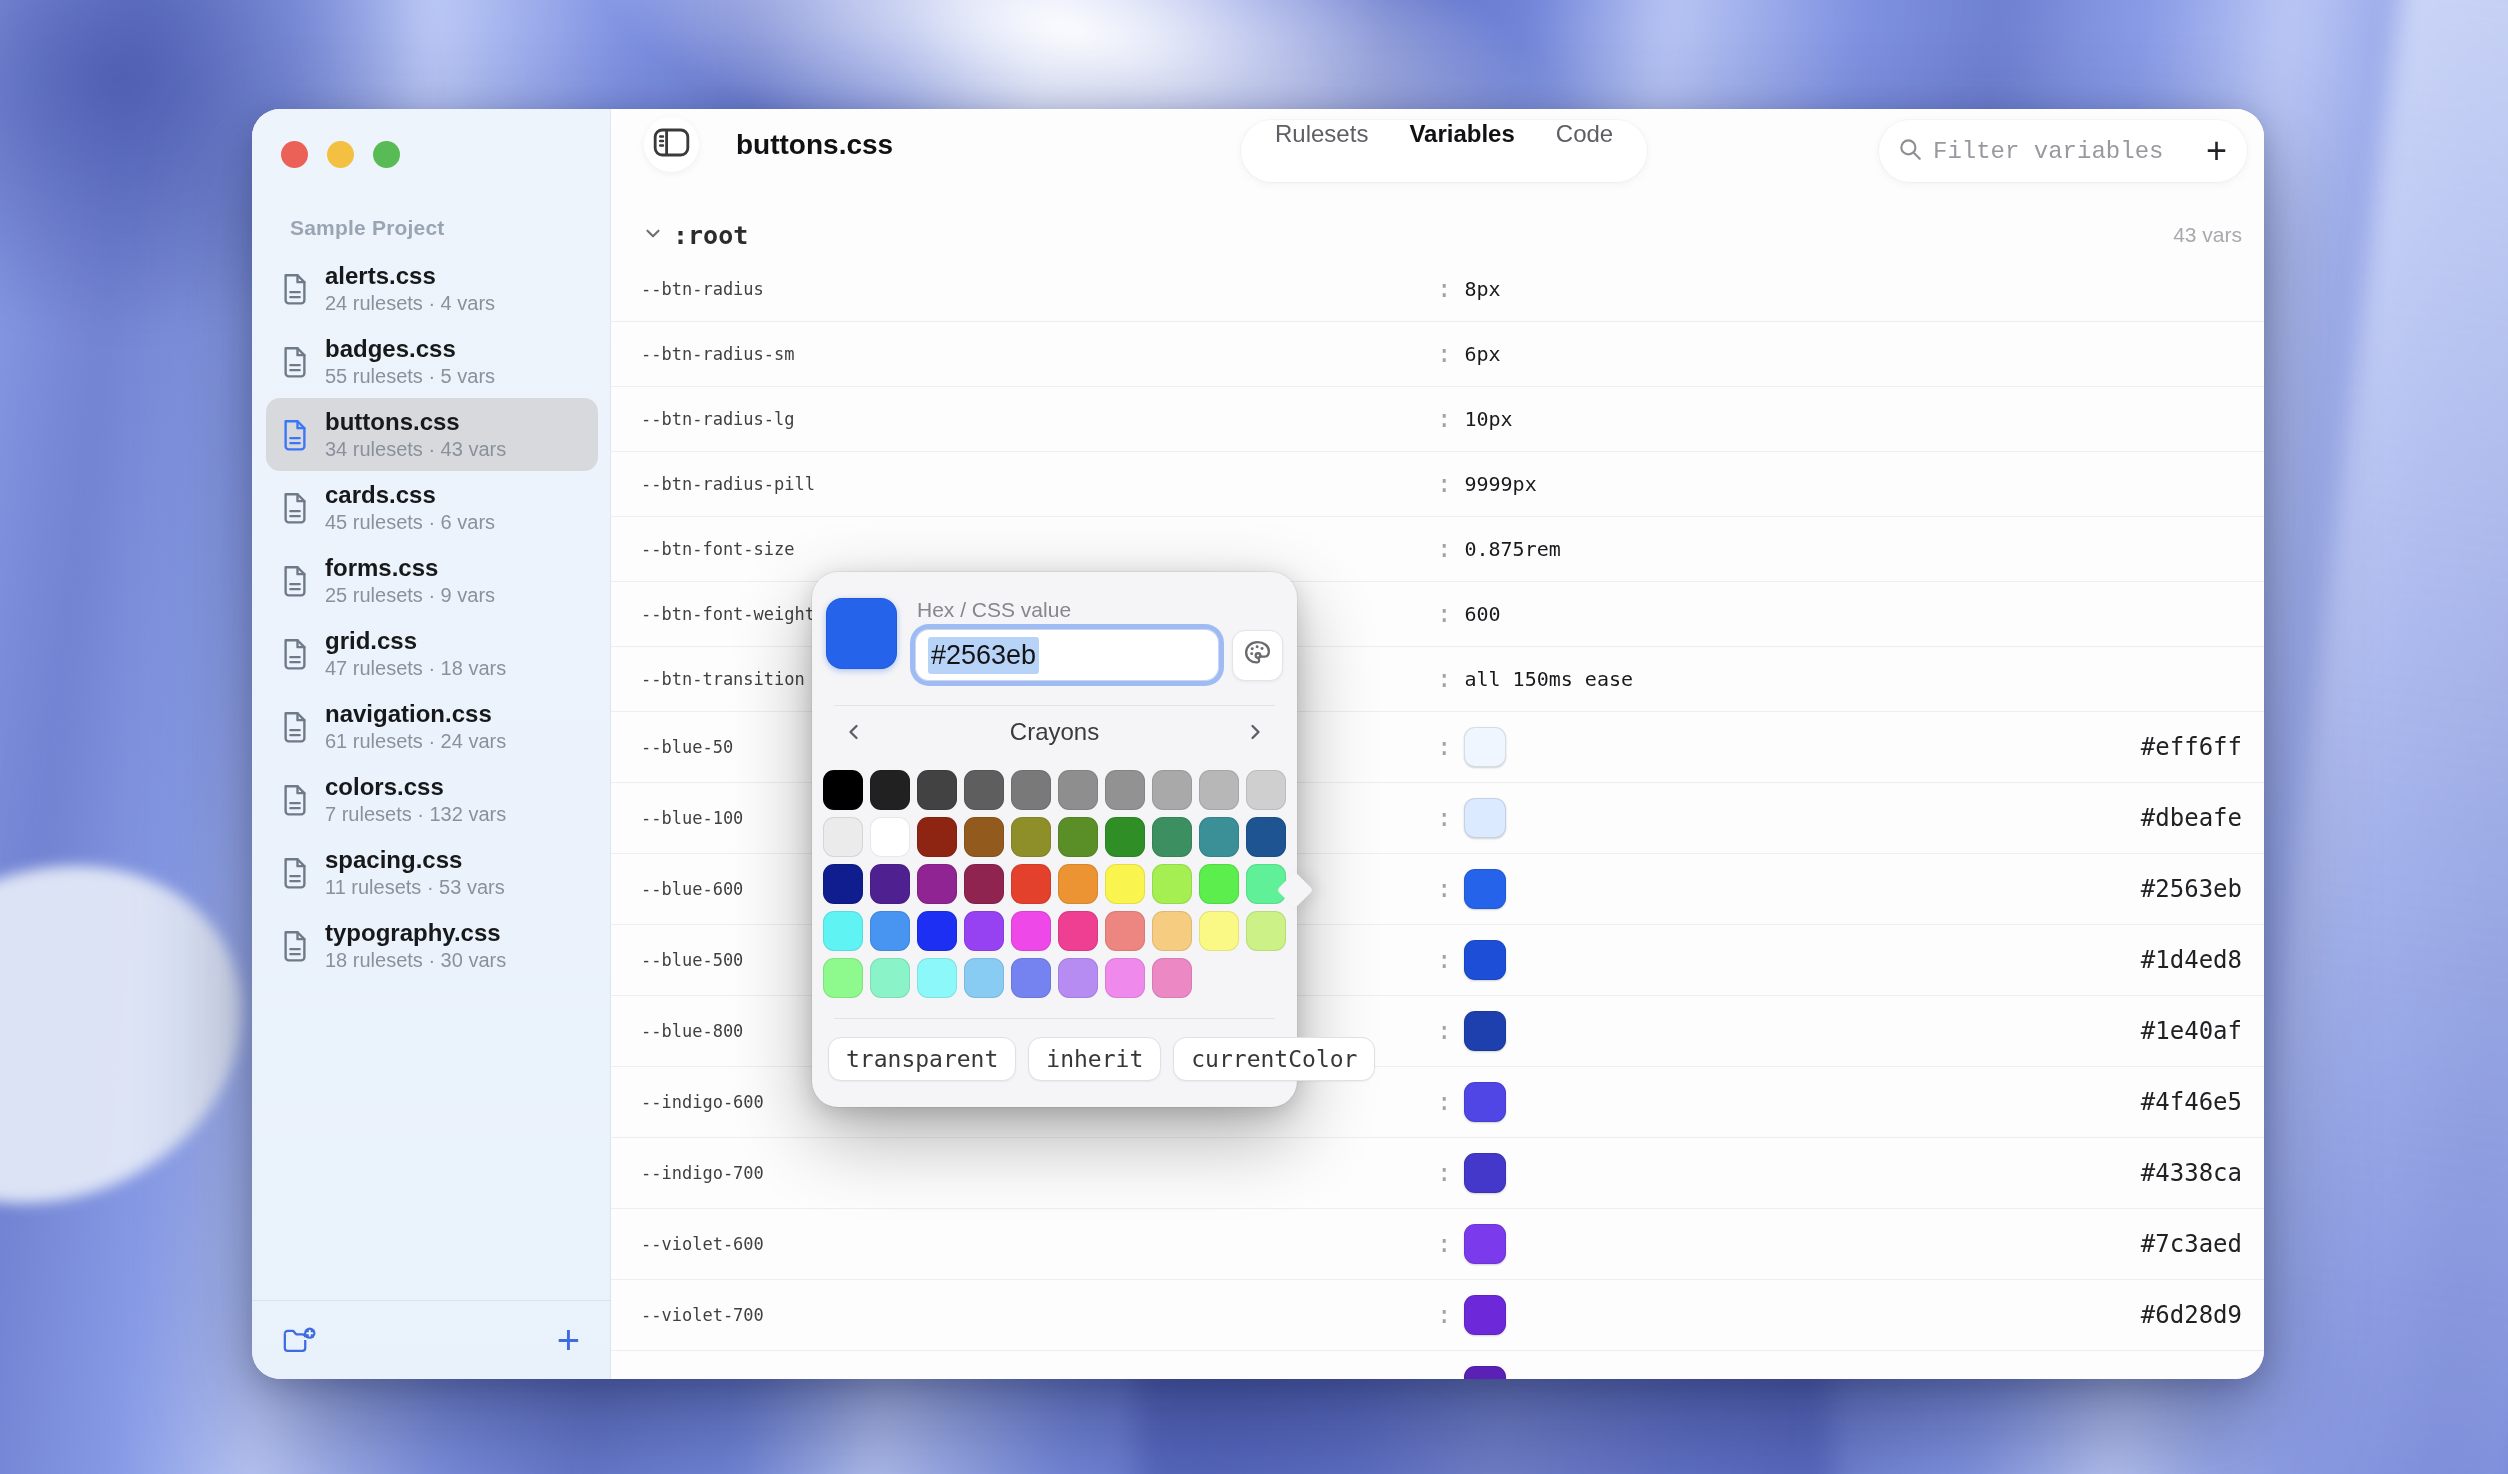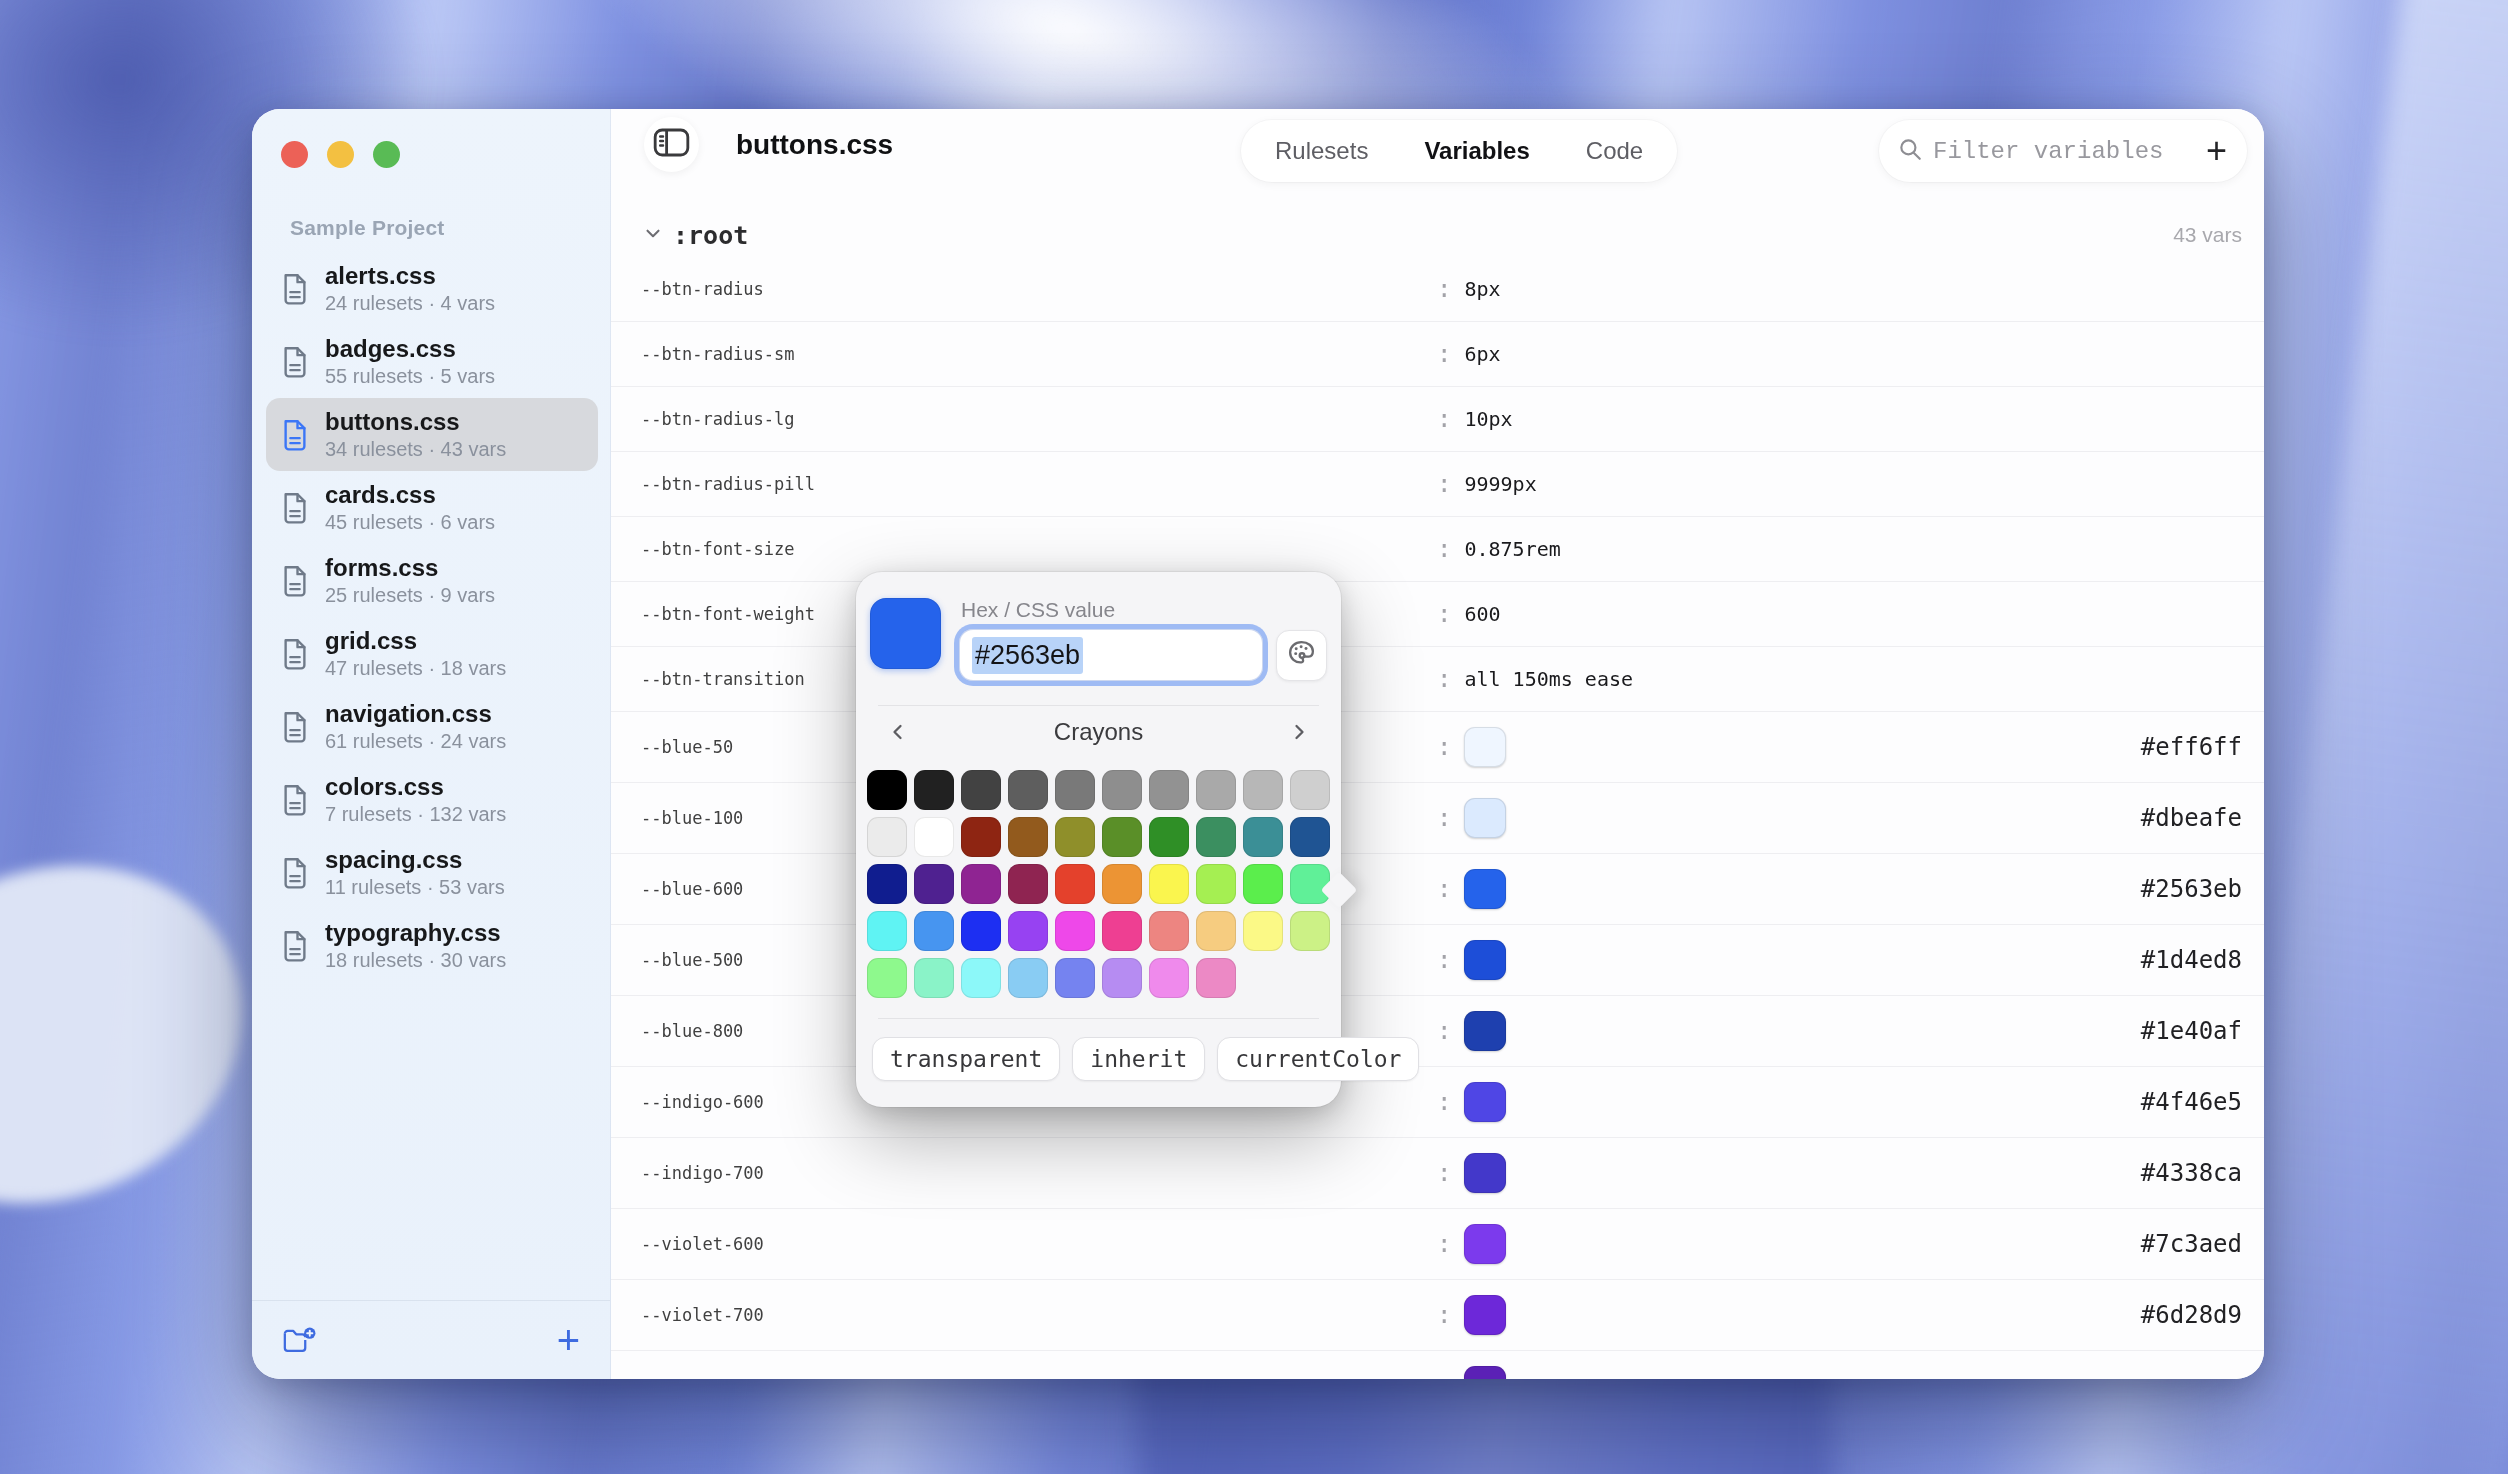--- a/index.html
+++ b/index.html
@@ -87,21 +87,21 @@
   .main { flex:1; position:relative; background:#fdfdfe; display:flex; flex-direction:column; }
   .main-header { position:relative; height:105px; flex:0 0 105px; }
   .toggle-wrap {
     position:absolute; left:33px; top:8px; width:55px; height:55px; border-radius:50%;
     background:#fff; display:flex; align-items:center; justify-content:center;
     box-shadow:0 2px 8px rgba(0,0,0,.06);
   }
   .doc-title { position:absolute; left:125px; top:20px; font-size:28px; font-weight:700; color:#101113; }
   .segmented {
     position:absolute; left:630px; top:11px; height:62px; border-radius:32px;
-    background:#fff; display:flex; align-items:center; padding:0 34px; gap:56px;
+    background:#fff; display:flex; align-items:flex-start; padding:0 34px; gap:41px;
     box-shadow:0 2px 10px rgba(0,0,0,.05), 0 0 0 1px rgba(0,0,0,.025);
   }
   .tab { font-size:24px; color:#5e5e64; font-weight:500; cursor:pointer; }
   .tab.active { color:#111114; font-weight:700; }
   .filter {
     position:absolute; right:17px; top:11px; width:368px; height:62px; border-radius:32px;
     background:#fff; display:flex; align-items:center; padding:0 20px 0 18px; gap:10px;
     box-shadow:0 2px 10px rgba(0,0,0,.05), 0 0 0 1px rgba(0,0,0,.025);
   }
   .filter input {
@@ -127,21 +127,21 @@
   .var-colon { font-size:24px; color:#a2a2a8; }
   .var-value { font-size:20px; font-weight:500; color:#1a1a1d; }
   .var-swatch {
     width:42px; height:40px; border-radius:11px;
     box-shadow: inset 0 0 0 1px rgba(0,0,0,.1), 0 1px 2px rgba(0,0,0,.18);
   }
   .var-hex { position:absolute; right:22px; top:50%; transform:translateY(-50%); font-size:24px; color:#212124; }
 
   
   .popover {
-    position:absolute; left:856px; top:572px; width:485px; z-index:40;
+    position:absolute; left:812px; top:572px; width:485px; z-index:40;
     background:#f5f5f7; border-radius:26px; padding:26px 12px 26px 12px;
     box-shadow: 0 30px 79px rgba(0,0,0,.30), 0 6px 24px rgba(0,0,0,.16), 0 0 0 1px rgba(0,0,0,.05);
   }
   .popover-tail {
     position:absolute; right:-11px; top:305px; width:26px; height:26px;
     background:#f5f5f7; transform:rotate(45deg); border-radius:4px;
     box-shadow: 6px -6px 14px rgba(0,0,0,.07);
   }
   .picker-top { display:flex; align-items:flex-start; gap:18px; padding:0 2px; }
   .big-swatch { width:71px; height:71px; border-radius:16px; flex:0 0 auto;

